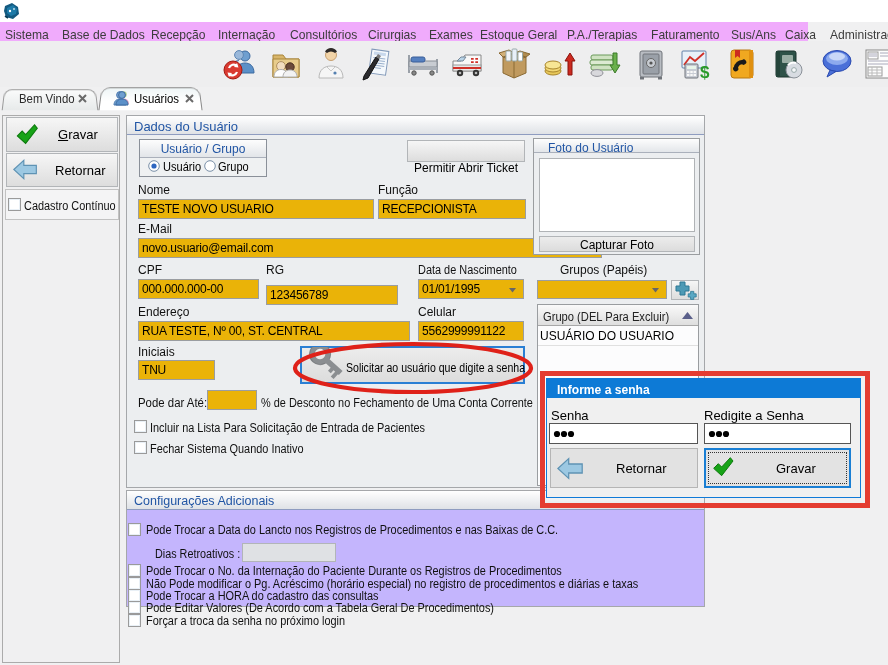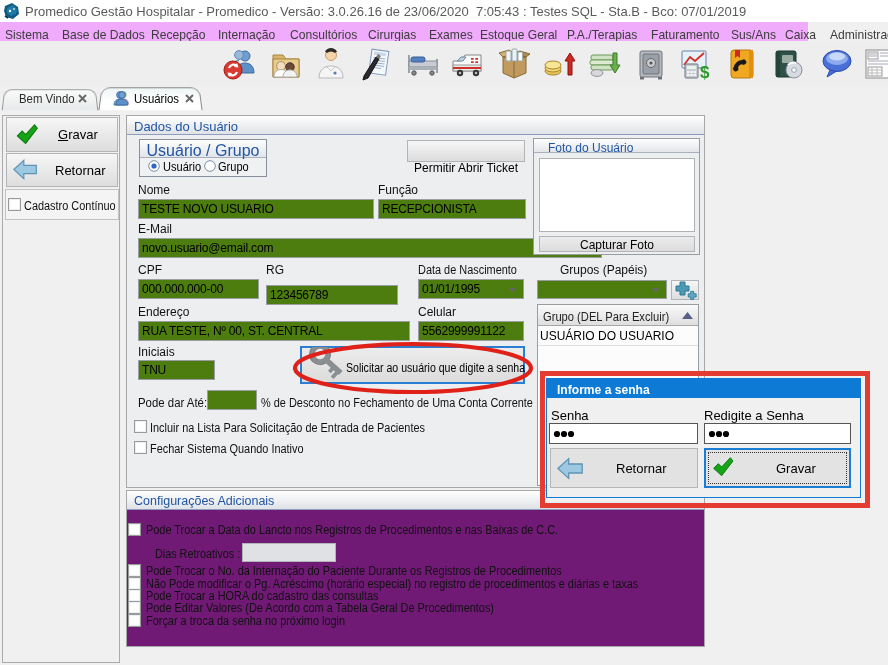--- a/index.html
+++ b/index.html
@@ -1,36 +1,35 @@
 <!DOCTYPE html>
 <html><head><meta charset="utf-8"><style>
 *{margin:0;padding:0;box-sizing:border-box}
 html,body{width:888px;height:665px}
 body{position:relative;font-family:"Liberation Sans",sans-serif;background:#f0f0f1;overflow:hidden}
 .abs{position:absolute}
 .lbl{position:absolute;font-size:12px;color:#111;white-space:nowrap;line-height:13px}
 .nr{transform:scaleX(.91);transform-origin:0 0}
-.inp{position:absolute;background:#4d7c0f;border:1px solid #9a9da1;font-size:12px;letter-spacing:-.2px;color:#000;padding:3px 0 0 3px;white-space:nowrap;line-height:13px;overflow:hidden}
+.inp{position:absolute;background:#eab308;border:1px solid #9a9da1;font-size:12px;letter-spacing:-.2px;color:#000;padding:3px 0 0 3px;white-space:nowrap;line-height:13px;overflow:hidden}
 .cb{position:absolute;width:13px;height:13px;background:#fff;border:1px solid #9a9a9a;box-shadow:inset 0 0 0 1px #e9f0f6}
 .panel{position:absolute;background:#eceef0;border:1px solid #a5a7aa}
 .cap{position:absolute;left:0;top:0;right:0;height:19px;background:linear-gradient(#ffffff,#dfe2e6);border-bottom:1px solid #8e9cc0;color:#2155a4;font-size:13px;padding:3px 0 0 7px;white-space:nowrap}
 .btn{position:absolute;background:linear-gradient(#f6f6f6,#dddddd);border:1px solid #b2b5b8;font-size:13px;color:#000;text-align:center}
 .mi{position:absolute;top:5px;font-size:13px;color:#3c3c3c;white-space:nowrap;transform:scaleX(.93);transform-origin:0 0}
 .ico{position:absolute;top:47px;width:34px;height:34px}
 </style></head><body>
 
 <div class="abs" style="left:0;top:0;width:888px;height:22px;background:#ffffff">
  <svg class="abs" style="left:3;top:2" width="17" height="18" viewBox="0 0 17 18">
   <path d="M2 4 L9 1 L15 5 L16 12 L10 17 L3 15 L1 9 Z" fill="#135a80"></path>
   <path d="M4 6 L10 3 L14 7 L13 12 L8 14 L4 11 Z" fill="#1d7aa8"></path>
   <circle cx="7" cy="9" r="1.2" fill="#fff"></circle>
       <circle cx="11" cy="7" r="0.9" fill="#cfe8f2"></circle>
   <path d="M2 14 l3 2" stroke="#0a3a55" stroke-width="1.6"></path>
  </svg>
- <div class="abs" style="left:25px;top:4px;font-size:13px;color:#5a5a5a;white-space:nowrap">Promedico Gestão Hospitalar - Promedico - Versão: 3.0.26.16 de 23/06/2020&nbsp; 7:05:43 : Testes SQL - Sta.B - Bco: 07/01/2019</div>
 </div>
 
 <div class="abs" style="left:0;top:22px;width:808px;height:19px;background:#f0abfc">
  <div class="mi" style="left:5px">Sistema</div>
  <div class="mi" style="left:62px">Base de Dados</div>
  <div class="mi" style="left:151px">Recepção</div>
  <div class="mi" style="left:218px">Internação</div>
  <div class="mi" style="left:290px">Consultórios</div>
  <div class="mi" style="left:368px">Cirurgias</div>
  <div class="mi" style="left:429px">Exames</div>
@@ -207,21 +206,21 @@
 <div class="abs" style="left:55px;top:163px;font-size:13px;color:#000">Retornar</div>
 <div class="abs" style="left:5px;top:189px;width:114px;height:31px;background:#f4f4f5;border:1px solid #c2c2c2"></div>
 <div class="cb" style="left:8px;top:198px"></div>
 <div class="abs" style="left:24px;top:199px;font-size:12px;color:#111;transform:scaleX(.91);transform-origin:0 0">Cadastro Contínuo</div>
 
 <div class="panel" style="left:126px;top:115px;width:579px;height:373px">
  <div class="cap">Dados do Usuário</div>
 </div>
 
 <div class="abs" style="left:139px;top:139px;width:128px;height:38px;background:#eff1f2;border:1px solid #8a9099">
- <div style="height:18px;background:linear-gradient(#fdfdfd,#e2e5e9);border-bottom:1px solid #aab0bb;color:#2155a4;font-size:16px;text-align:center;padding-top:2px">Usuário / Grupo</div>
+ <div style="height:18px;background:linear-gradient(#fdfdfd,#e2e5e9);border-bottom:1px solid #aab0bb;color:#2155a4;font-size:12px;text-align:center;padding-top:2px">Usuário / Grupo</div>
 </div>
 <svg class="abs" style="left:148px;top:160px" width="12" height="12">
     <circle cx="6" cy="6" r="5.3" fill="#fff" stroke="#7a90a8"></circle>
     <circle cx="6" cy="6" r="2.6" fill="#2e66c0"></circle>
   </svg>
 <div class="abs" style="left:163px;top:160px;font-size:12px;color:#000;transform:scaleX(.92);transform-origin:0 0">Usuário</div>
 <svg class="abs" style="left:204px;top:160px" width="12" height="12">
     <circle cx="6" cy="6" r="5.3" fill="#fff" stroke="#7a90a8"></circle>
   </svg>
 <div class="abs" style="left:218px;top:160px;font-size:12px;color:#000;transform:scaleX(.92);transform-origin:0 0">Grupo</div>
@@ -294,21 +293,21 @@
 
 <div class="abs" style="left:537px;top:304px;width:162px;height:182px;background:#fcfcfd;border:1px solid #9a9da0"></div>
 <div class="abs" style="left:538px;top:305px;width:160px;height:21px;background:linear-gradient(#fafafa,#dedede);border-bottom:1px solid #a8a8a8"></div>
 <div class="abs" style="left:543px;top:310px;font-size:12px;color:#222;transform:scaleX(.93);transform-origin:0 0">Grupo (DEL Para Excluir)</div>
 <svg class="abs" style="left:682px;top:312px" width="11" height="8">
     <path d="M5.5 0 L11 7 L0 7 Z" fill="#5a5f8a"></path>
   </svg>
 <div class="abs" style="left:540px;top:329px;font-size:12px;color:#000;white-space:nowrap">USUÁRIO DO USUARIO</div>
 <div class="abs" style="left:538px;top:345px;width:160px;height:1px;background:#e0e0e0"></div>
 
-<div class="panel" style="left:126px;top:490px;width:579px;height:157px;background:#701a75">
+<div class="panel" style="left:126px;top:490px;width:579px;height:117px;background:#c4b5fd">
  <div class="cap" style="font-size:12.5px">Configurações Adicionais</div>
 </div>
 <div class="cb" style="left:128px;top:523px;width:13px;height:13px"></div>
 <div class="lbl nr" style="left:146px;top:524px">Pode Trocar a Data do Lancto nos Registros de Procedimentos e nas Baixas de C.C.</div>
 <div class="lbl" style="left:155px;top:548px;transform:scaleX(.9);transform-origin:0 0">Dias Retroativos :</div>
 <div class="abs" style="left:242px;top:543px;width:94px;height:19px;background:#dfe1e4;border:1px solid #b2b5b8"></div>
 <div class="cb" style="left:128px;top:564px;width:13px;height:13px"></div>
 <div class="lbl nr" style="left:146px;top:565px">Pode Trocar o No. da Internação do Paciente Durante os Registros de Procedimentos</div>
 <div class="cb" style="left:128px;top:577px;width:13px;height:13px"></div>
 <div class="lbl nr" style="left:146px;top:578px">Não Pode modificar o Pg. Acréscimo (horário especial) no registro de procedimentos e diárias e taxas</div>

